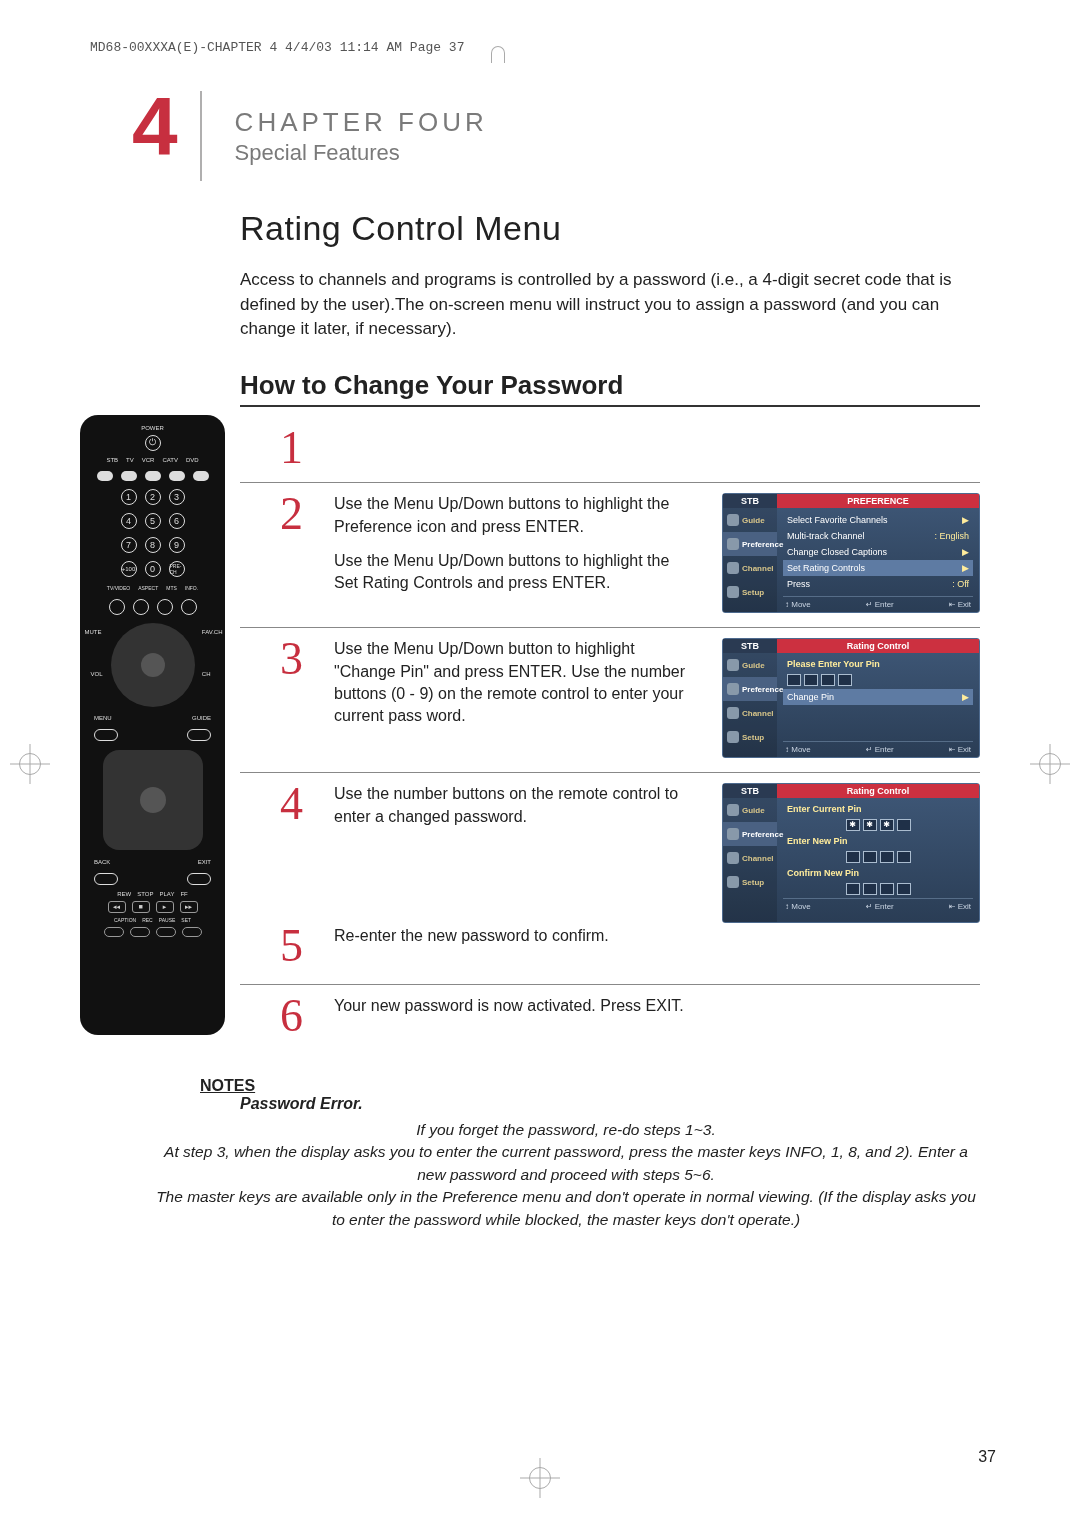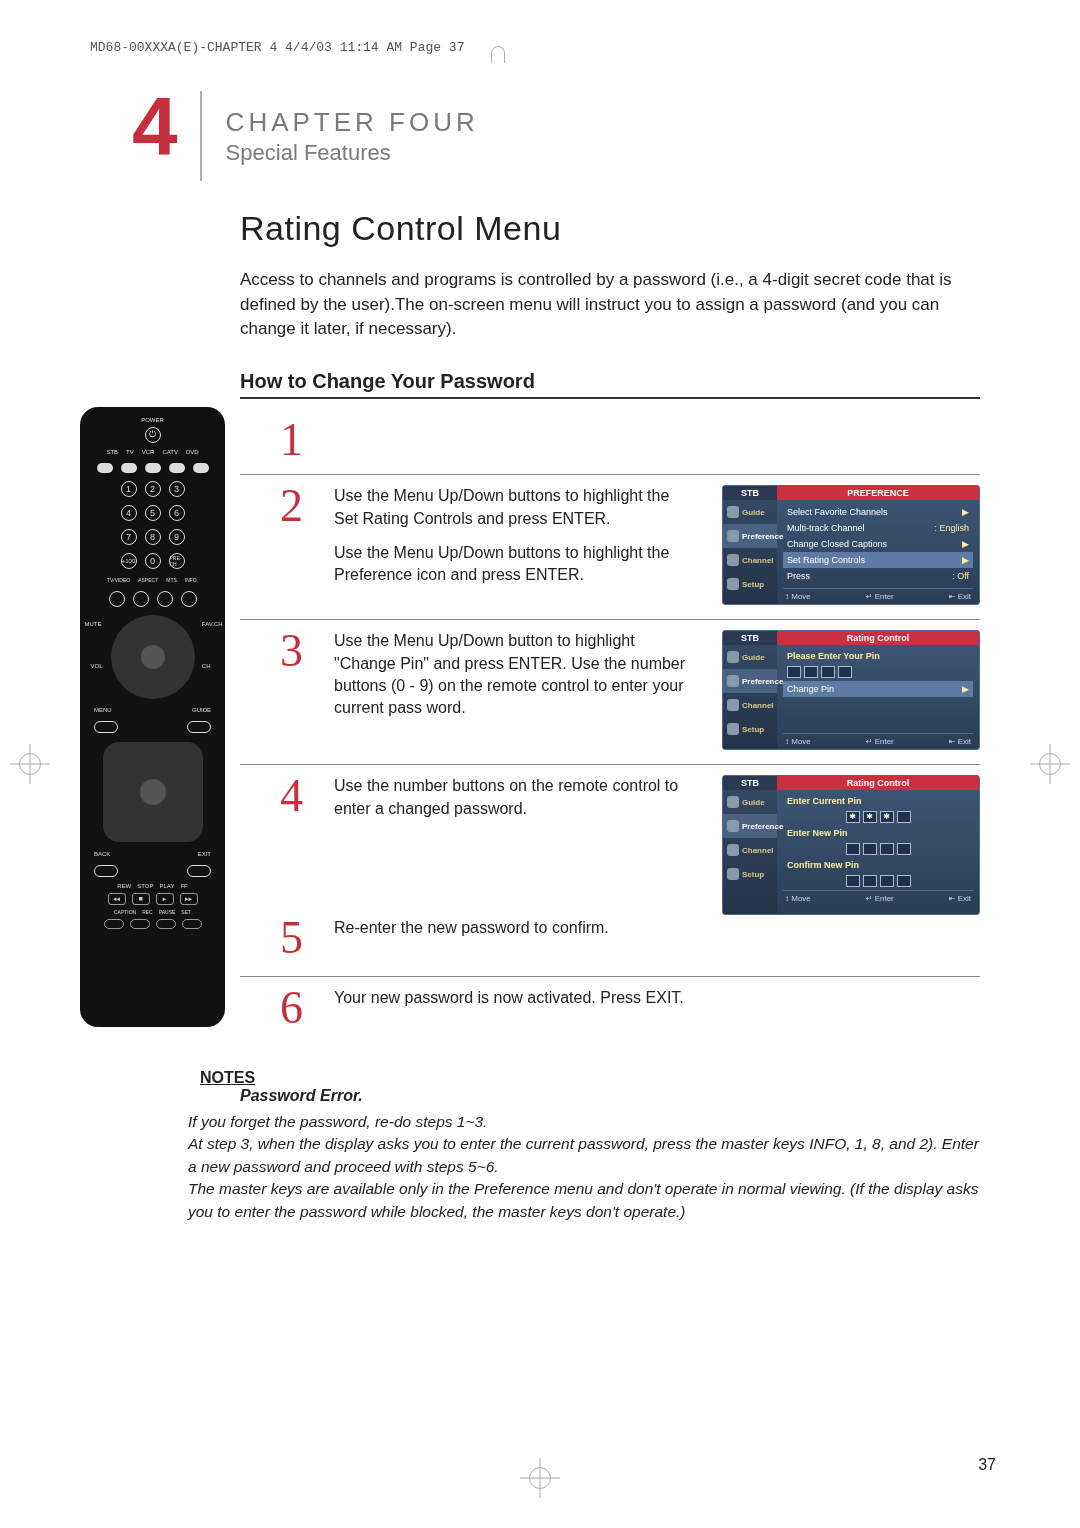--- a/index.html
+++ b/index.html
@@ -49,20 +49,21 @@
     line-height: 0.85;
     padding-right: 22px;
     padding-left: 52px;
     border-right: 2px solid #b0afaf;
   }
   .chapter-text {
     padding-left: 24px;
     display: flex;
     flex-direction: column;
     justify-content: center;
+    margin-left: 9px;
   }
   .chapter-label {
     letter-spacing: 4px;
     font-size: 26px;
     color: #7a7a7a;
     font-weight: 300;
   }
   .chapter-sub {
     font-size: 22px;
     color: #7a7a7a;
@@ -84,21 +85,21 @@
   }
 
   .intro {
     font-size: 17px;
     line-height: 1.45;
     margin-bottom: 28px;
     padding-right: 10px;
   }
 
   h2.sub-title {
-    font-size: 20px;
+    font-size: 26px;
     font-weight: 700;
     border-bottom: 2px solid #333;
     padding-bottom: 4px;
     margin-bottom: 10px;
   }
 
   .steps-area {
     position: relative;
   }
 
@@ -217,26 +218,27 @@
     font-size: 16px;
     font-weight: 700;
     font-style: italic;
     margin-left: 160px;
     margin-bottom: 6px;
   }
   .notes-body {
     font-size: 15.5px;
     font-style: italic;
     line-height: 1.45;
-    margin-left: 108px;
+    margin-left: 72px;
+    text-align: center;
   }
 
   .page-num {
     position: absolute;
-    bottom: 54px;
+    bottom: 62px;
     right: 84px;
     font-size: 16px;
   }
 
   .crop-mark {
     position: absolute;
     width: 40px; height: 40px;
     pointer-events: none;
   }
   .crop-mark::before, .crop-mark::after {
@@ -375,22 +377,22 @@
           </div>
       </div>
 
       <div class="step">
         <div class="step-num">1</div>
       </div>
 
       <div class="step">
         <div class="step-num">2</div>
         <div class="step-text">
+          <p>Use the Menu Up/Down buttons to highlight the Preference icon and press ENTER.</p>
           <p>Use the Menu Up/Down buttons to highlight the Set Rating Controls and press ENTER.</p>
-          <p>Use the Menu Up/Down buttons to highlight the Preference icon and press ENTER.</p>
         </div>
         <div class="osd">
           <div class="osd-left">
             <div class="title-stb">STB</div>
             <div class="tab">
                 <span class="ticon"></span>
                 <span>Guide</span>
               </div>
             <div class="tab sel">
                 <span class="ticon"></span>

